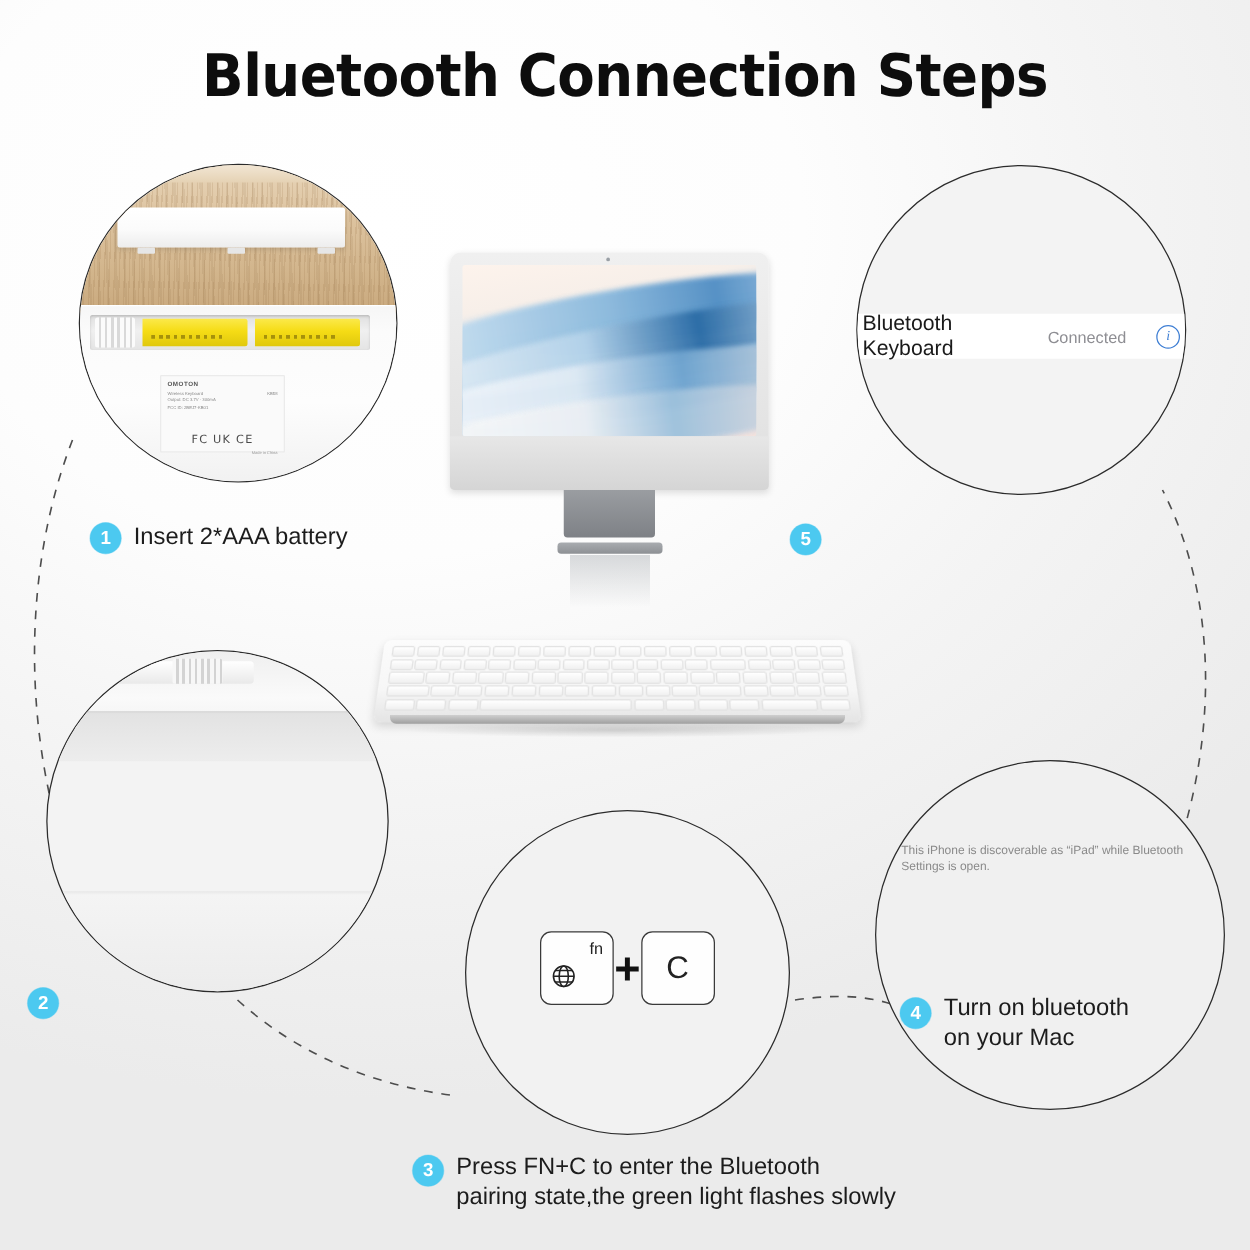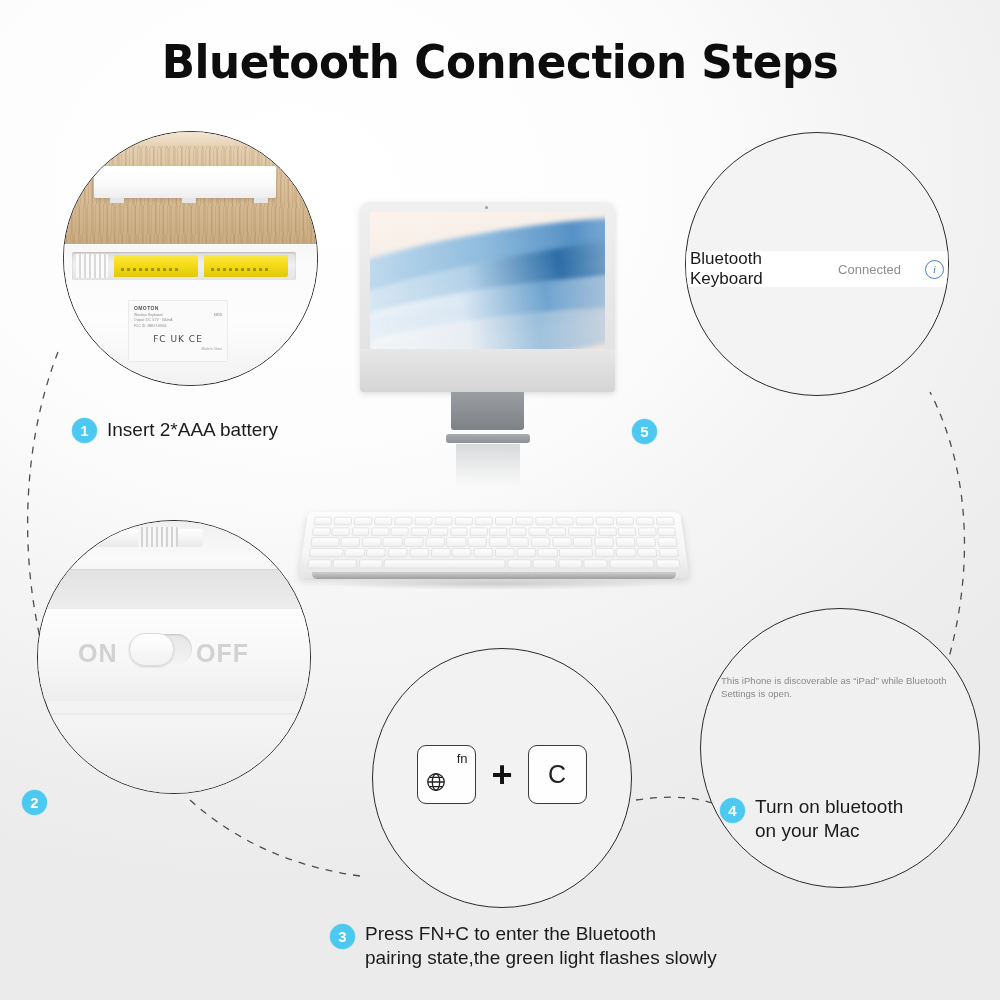--- a/index.html
+++ b/index.html
@@ -75,21 +75,21 @@
               background:repeating-linear-gradient(90deg,#6b5a05 0 3px,transparent 3px 6px);opacity:.55;}
   #b1{left:60px;width:84px;}
   #b2{left:150px;width:84px;}
   .c1-label{
     position:absolute;left:74px;top:56px;width:100px;height:62px;
     background:#fafafa;border:0.5px solid #ebebeb;border-radius:1px;
     padding:4px 5px;box-sizing:border-box;
   }
   .c1-label .brand{font-size:5px;font-weight:bold;color:#555;letter-spacing:.4px;}
   .c1-label .ln{font-size:3.4px;color:#8a8a8a;margin-top:1.6px;display:flex;justify-content:space-between;}
-  .c1-label .marks{margin-top:6px;font-size:9px;color:#4a4a4a;letter-spacing:1px;text-align:center;font-family:"DejaVu Sans",sans-serif;}
+  .c1-label .marks{margin-top:19px;font-size:9px;color:#4a4a4a;letter-spacing:1px;text-align:center;font-family:"DejaVu Sans",sans-serif;}
   .c1-label .made{font-size:3.2px;color:#9a9a9a;text-align:right;margin-top:3px;}
 
   
   #c2{left:37px;top:520px;width:272px;height:272px;}
   .c2-top{position:absolute;left:0;top:0;width:272px;height:62px;
     background:linear-gradient(180deg,#efefef,#fafafa 60%,#f2f2f2);}
   .c2-keys{position:absolute;left:40px;top:8px;width:125px;height:18px;border-radius:3px;
     background:linear-gradient(180deg,#ffffff,#e9e9e9);}
   .c2-vent{position:absolute;left:100px;top:6px;width:40px;height:20px;
     background:repeating-linear-gradient(90deg,#f7f7f7 0 3px,#d3d3d3 3px 5px);border-radius:2px;}
@@ -103,21 +103,21 @@
   .c2-track{position:absolute;left:91px;top:25px;width:63px;height:30px;border-radius:15px;
     background:linear-gradient(180deg,#e6e6e6,#f4f4f4);box-shadow:inset 0 1px 2px rgba(0,0,0,.16);}
   .c2-knob{position:absolute;left:91px;top:24px;width:43px;height:31px;border-radius:16px;
     background:linear-gradient(180deg,#ffffff,#f1f1f1);border:1px solid #dcdcdc;
     box-shadow:0 1px 2px rgba(0,0,0,.16);}
   .c2-seam{position:absolute;left:0;top:192px;width:272px;height:3px;background:linear-gradient(180deg,#e7e7e7,#f4f4f4);}
   .c2-bot{position:absolute;left:0;top:195px;width:272px;height:80px;background:linear-gradient(180deg,#f4f4f4,#ececec);}
 
   
   #c3{left:372px;top:648px;width:258px;height:258px;background:#f2f2f2;}
-  .keyrow{position:absolute;left:0;top:96px;width:258px;display:flex;align-items:center;justify-content:center;gap:15px;}
+  .keyrow{position:absolute;left:0;top:96px;width:258px;display:flex;align-items:center;justify-content:center;gap:0;}
   .kbkey{width:57px;height:57px;border-radius:9px;border:1.5px solid #3a3a3a;background:#fefefe;position:relative;}
   .kbkey .fnlbl{position:absolute;right:8px;top:5px;font-size:13px;color:#222;}
   .kbkey .globe{position:absolute;left:7px;bottom:6px;}
   .kbkey .cl{position:absolute;left:0;top:0;width:100%;height:100%;
     display:flex;align-items:center;justify-content:center;font-size:25px;color:#222;}
   .plus{font-size:36px;font-weight:bold;color:#111;line-height:1;}
 
   
   #c4{left:700px;top:608px;width:278px;height:278px;background:#f0f0f0;}
   .c4-card{position:absolute;left:14px;top:24px;width:248px;height:37px;border-radius:9px;background:#ffffff;
@@ -355,26 +355,20 @@
       </div>
     </div>
   </div>
 
   <div class="circ" id="c2">
     <div class="c2-top">
       <div class="c2-keys"></div>
       <div class="c2-vent"></div>
     </div>
     <div class="c2-tex"></div>
-    <div class="c2-face">
-      <div class="c2-on">ON</div>
-      <div class="c2-off">OFF</div>
-      <div class="c2-track"></div>
-      <div class="c2-knob"></div>
-    </div>
     <div class="c2-seam"></div>
     <div class="c2-bot"></div>
   </div>
 
   <div class="circ" id="c3">
     <div class="keyrow">
       <div class="kbkey">
         <span class="fnlbl">fn</span>
         <span class="globe">
           <svg width="22" height="22" viewBox="0 0 24 24" fill="none" stroke="#222" stroke-width="1.4">

